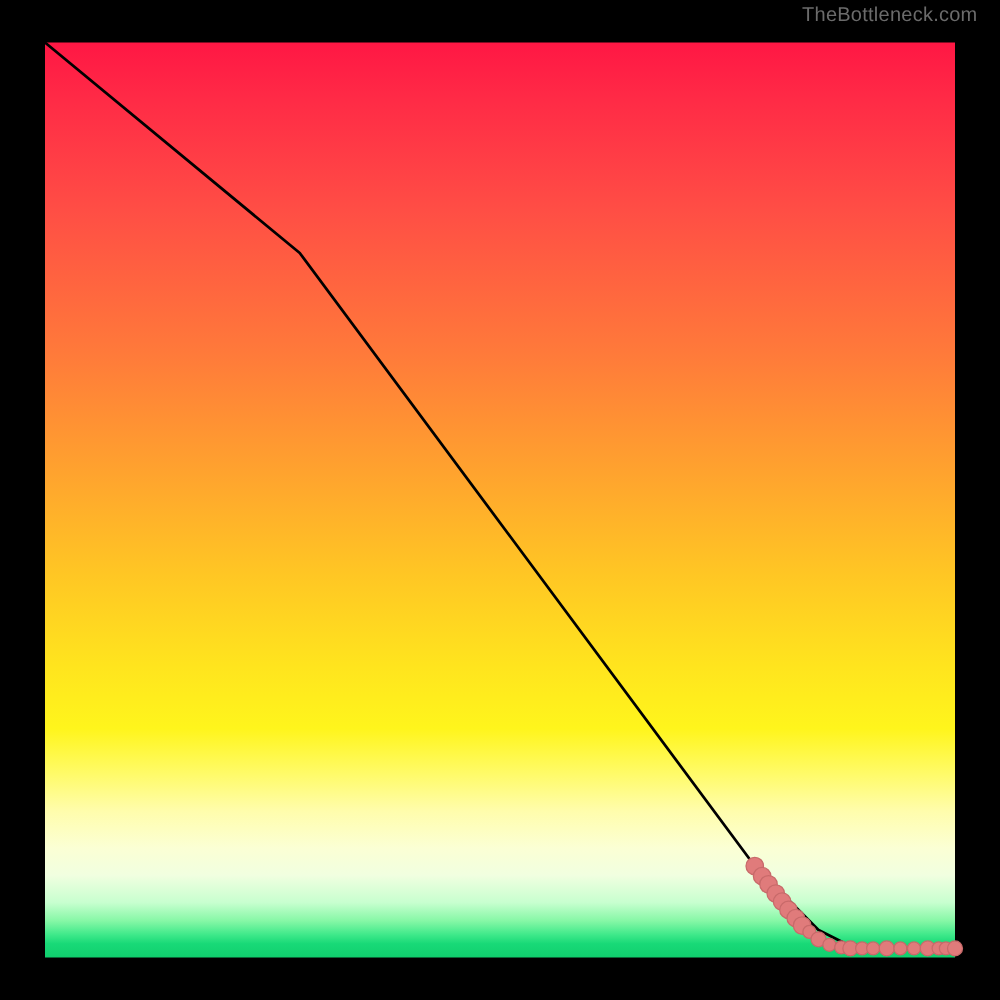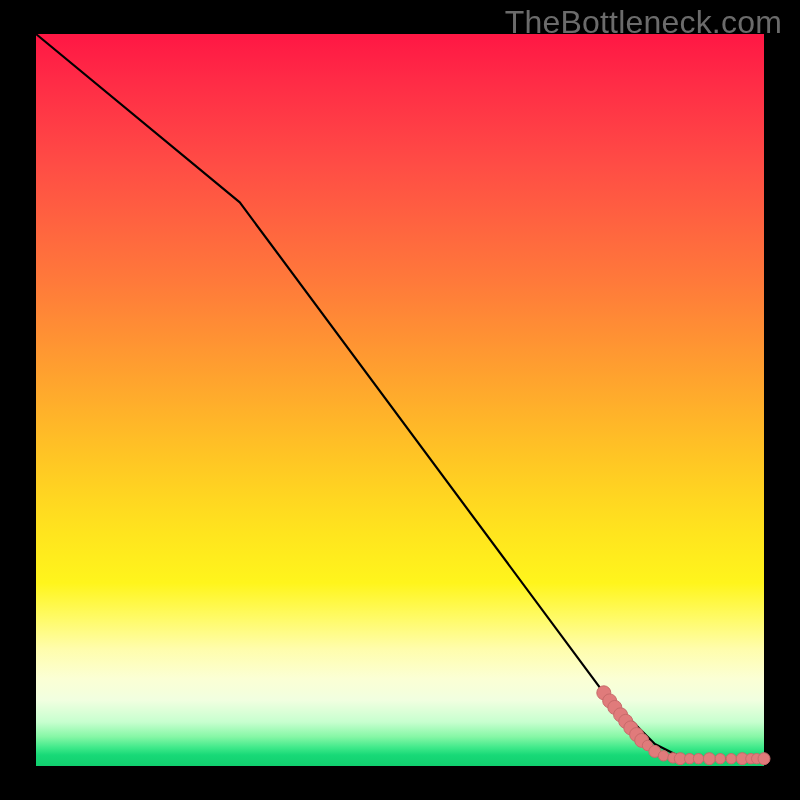--- a/index.html
+++ b/index.html
@@ -15,21 +15,21 @@
     position: relative;
     width: 800px;
     height: 800px;
     background: #000000;
   }
   .attribution {
     position: absolute;
     top: 4px;
     right: 18px;
     color: #6b6b6b;
-    font-size: 32px;
+    font-size: 16px;
     font-weight: 400;
     letter-spacing: 0.2px;
     user-select: none;
   }
   .plot-area {
     position: absolute;
     left: 36px;
     top: 34px;
     width: 728px;
     height: 732px;

